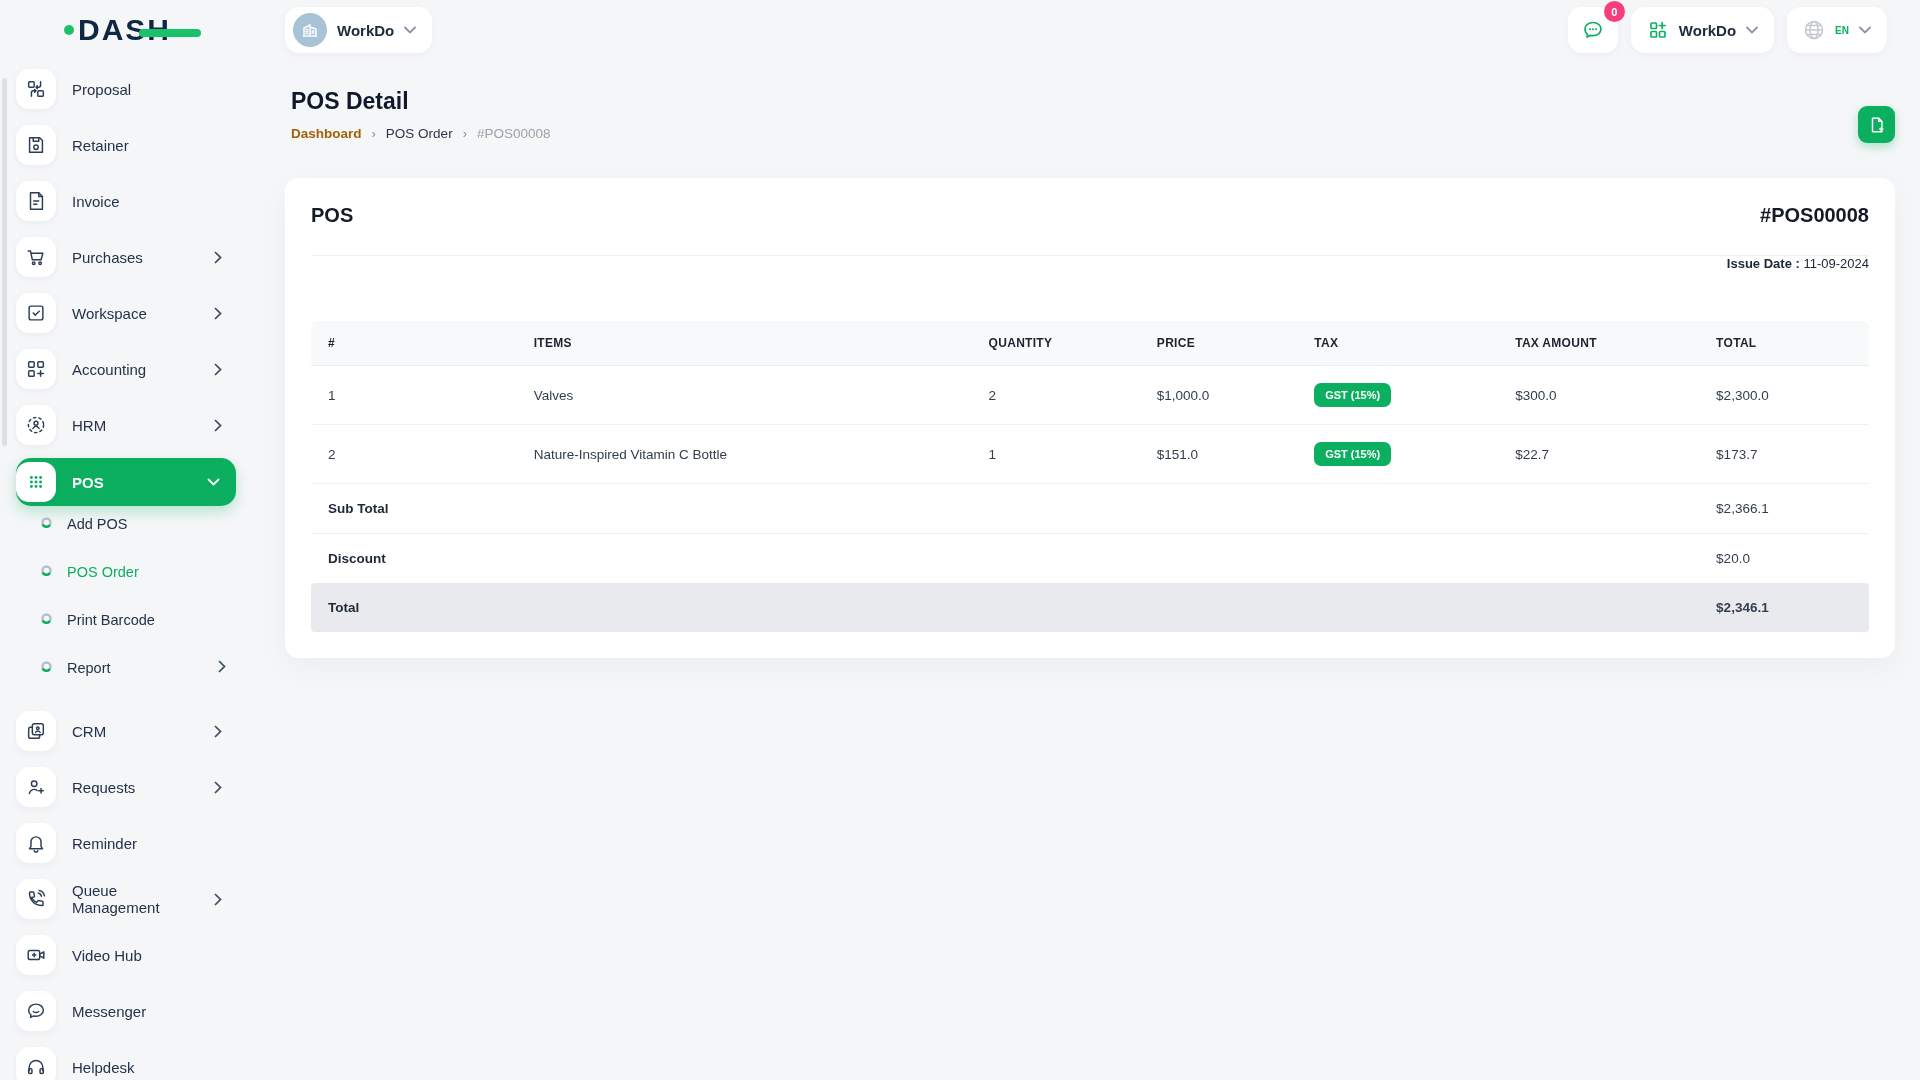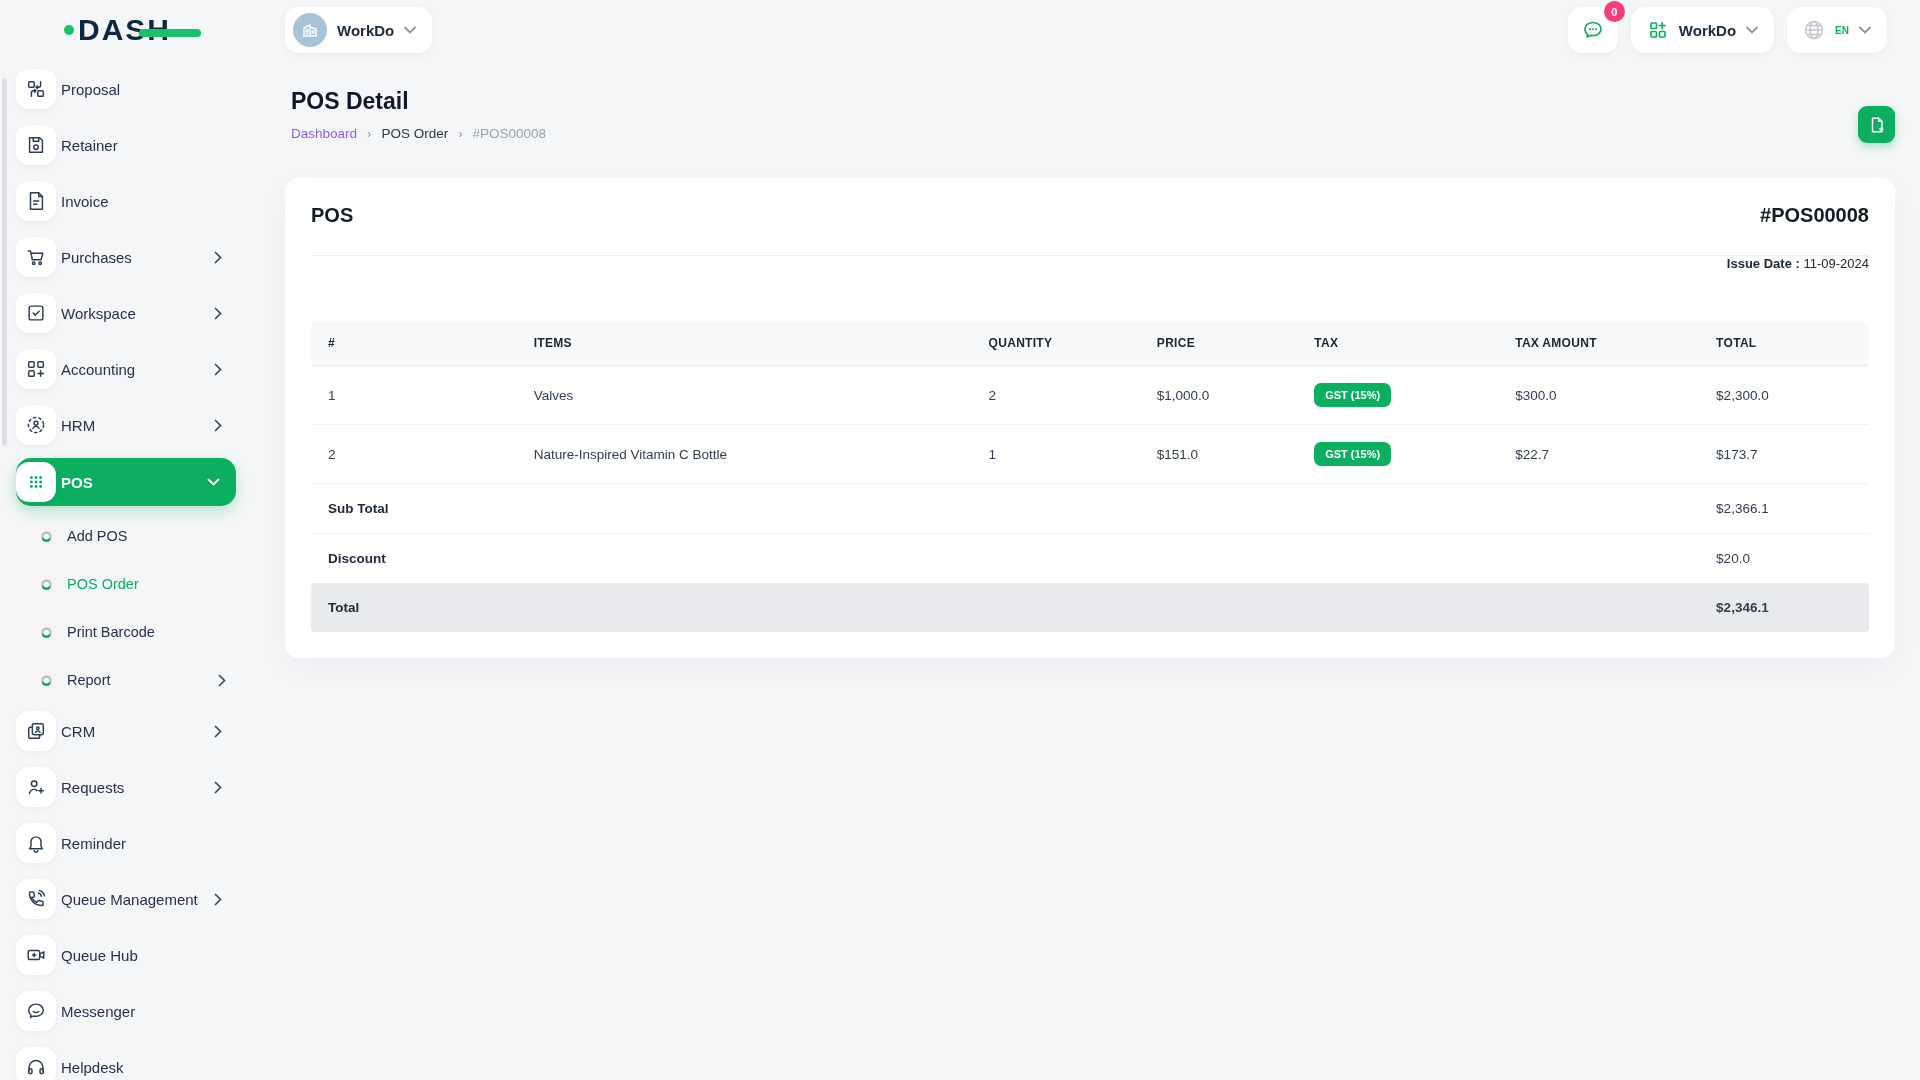--- a/index.html
+++ b/index.html
@@ -28,43 +28,43 @@
   .badge {
     position:absolute; top:-6px; right:-7px; min-width:21px; height:21px; border-radius:11px;
     background:#f83d7c; color:#fff; font-size:11px; font-weight:700;
     display:flex; align-items:center; justify-content:center; padding:0 5px;
   }
   .lang-label { font-size:10px; font-weight:700; color:#0caf60; }
 
   
   .sidebar { position:absolute; left:0; top:58px; width:258px; height:1022px; padding:8px 0 0 16px; overflow:hidden; }
   .side-scrollbar { position:absolute; left:2px; top:20px; width:5px; height:368px; border-radius:3px; background:#dddfe2; }
-  .side-item { width:220px; height:46px; display:flex; align-items:center; gap:5px; margin-bottom:10px; cursor:pointer; }
+  .side-item { width:220px; height:46px; display:flex; align-items:center; gap:16px; margin-bottom:10px; cursor:pointer; }
   .tile {
     width:40px; height:40px; border-radius:13px; background:#fff; flex:0 0 40px;
     display:flex; align-items:center; justify-content:center; box-shadow:0 2px 6px rgba(20,30,50,.05);
   }
   .side-label { font-size:15px; font-weight:500; color:#25324b; flex:1; }
   .chev-right { margin-right:14px; flex:0 0 auto; }
   .side-item.active {
     background:#0caf60; border-radius:15px; padding-right:2px;
     box-shadow:0 6px 14px rgba(12,175,96,.25);
   }
   .side-item.active .side-label { color:#fff; font-weight:700; }
   .side-item.active { height:48px; }
-  .sub-item { display:flex; align-items:center; gap:14px; height:40px; margin:0 0 8px 24px; cursor:pointer; }
+  .sub-item { display:flex; gap:14px; height:40px; margin:0 0 8px 24px; cursor:pointer; }
   .sub-label { font-size:14.5px; font-weight:500; color:#25324b; flex:1; }
   .sub-item.active .sub-label { color:#0caf60; }
   .sub-chev { margin-right:32px; }
 
   
   .page-head { position:absolute; left:291px; top:88px; }
   .page-title { font-size:23px; font-weight:700; color:#10192b; line-height:26px; }
   .breadcrumb { margin-top:12px; display:flex; align-items:center; gap:10px; font-size:13.5px; }
-  .bc-link { color:#8b5cf6; text-decoration:none; cursor:pointer; }
+  .bc-link { color:#a16207; text-decoration:none; cursor:pointer;font-weight:bold; }
   .bc-current { color:#2a3648; }
   .bc-muted { color:#9aa1ad; }
   .bc-sep { color:#8a93a2; font-size:13px; }
   .action-btn {
     position:absolute; right:25px; top:106px; width:37px; height:37px; border-radius:9px;
     background:#0caf60; border:none; display:flex; align-items:center; justify-content:center;
     cursor:pointer; box-shadow:0 4px 10px rgba(12,175,96,.3);
   }
 
   
@@ -399,21 +399,21 @@
   <div class="side-item">
     <span class="tile">
       <svg width="22" height="22" viewBox="0 0 24 24">
           <g stroke="#2c3e57" stroke-width="1.6" fill="none" stroke-linecap="round" stroke-linejoin="round">
         <rect x="3.5" y="7" width="12.5" height="10" rx="2"></rect>
             <path d="M16 11l4.5-2.5v7L16 13"></path>
             <path d="M8.2 12h3.6 M10 10.2v3.6"></path>
           </g>
         </svg>
     </span>
-    <span class="side-label">Queue Hub</span>
+    <span class="side-label">Video Hub</span>
   </div>
 
   <div class="side-item">
     <span class="tile">
       <svg width="22" height="22" viewBox="0 0 24 24">
           <g stroke="#2c3e57" stroke-width="1.6" fill="none" stroke-linecap="round" stroke-linejoin="round">
         <path d="M12 4.5c4.4 0 8 2.9 8 6.6s-3.6 6.6-8 6.6c-.8 0-1.6-.1-2.4-.3L6 19l.6-2.5C5 15.3 4 13.5 4 11.1 4 7.4 7.6 4.5 12 4.5z"></path>
         <path d="M9 12.5c1.8 1.4 4.2 1.4 6 0"></path>
           </g>
         </svg>

